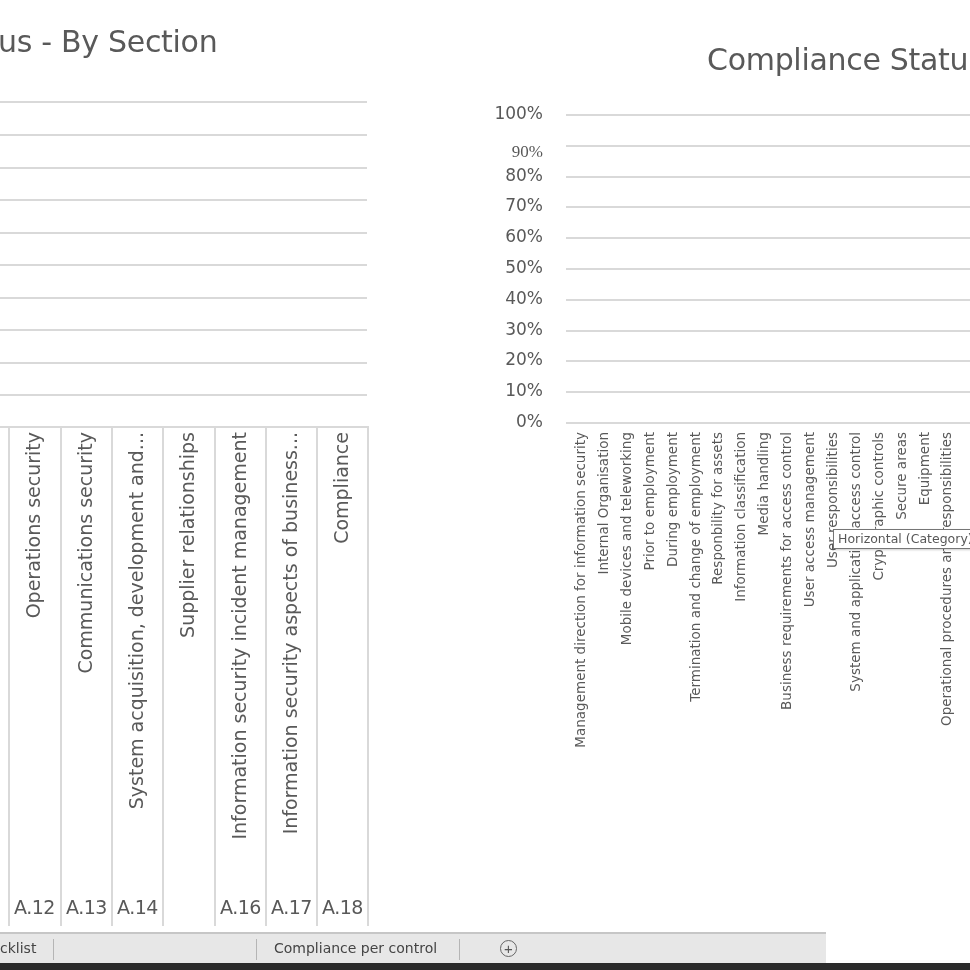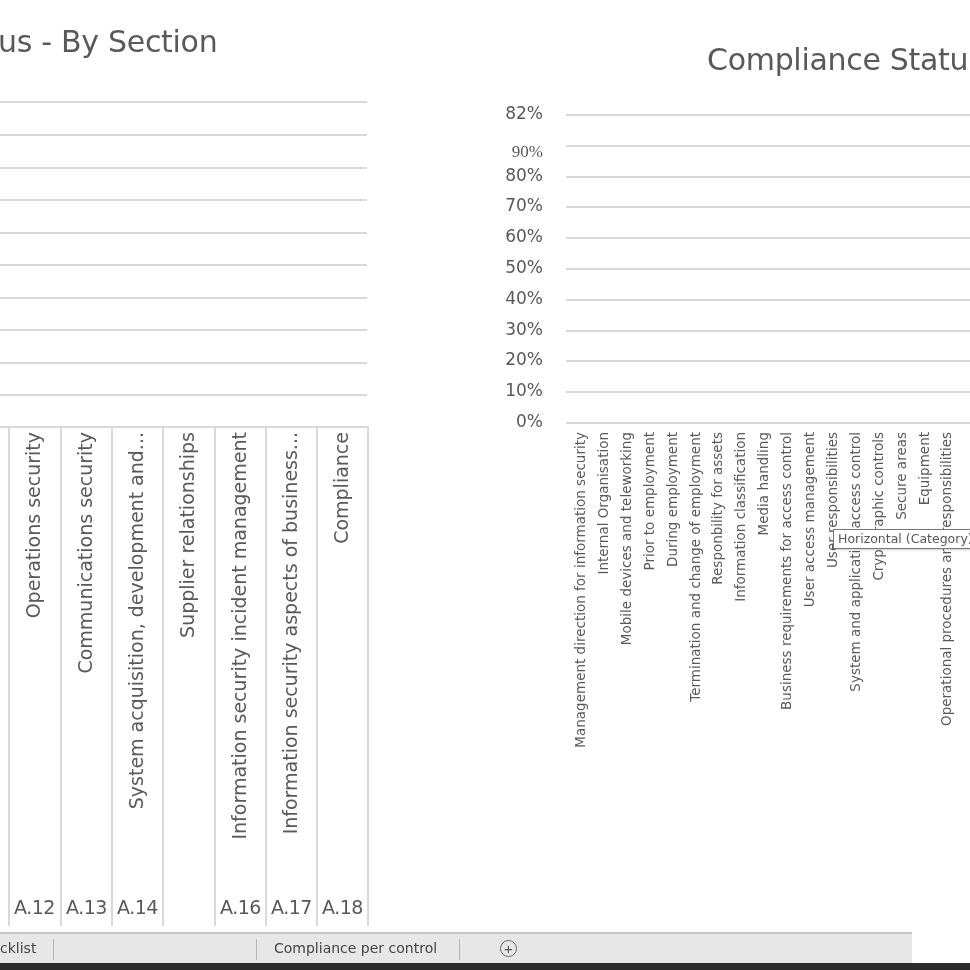--- a/index.html
+++ b/index.html
@@ -21,21 +21,21 @@
     }
     .section-code { position: absolute; font-size: 19px; color: #595959; text-align: center; width: 51px; font-family: "DejaVu Sans", sans-serif; letter-spacing: -0.5px; }
     .tooltip {
       position: absolute; left: 833px; top: 529px; height: 18px;
       background: #fff; border: 1px solid #767676; font-size: 12.5px;
       color: #575757; padding: 0 4px; line-height: 18px; white-space: nowrap;
       font-family: "DejaVu Sans", sans-serif;
       box-shadow: 1px 1px 2px rgba(0,0,0,0.2);
     }
     .tabbar {
-      position: absolute; left: 0; top: 932px; width: 912px; height: 31px;
+      position: absolute; left: 0; top: 932px; width: 826px; height: 31px;
       background: #e7e7e7; border-top: 2px solid #c6c6c6;
       font-size: 14px; color: #444;
     }
     .tab { position: absolute; top: 0; height: 31px; line-height: 29px; white-space: nowrap; font-family: "DejaVu Sans", sans-serif; }
     .tab-sep { position: absolute; top: 5px; width: 1px; height: 21px; background: #b5b5b5; }
     .add-sheet {
       position: absolute; left: 500px; top: 6px; width: 17px; height: 17px;
       border: 1px solid #666; border-radius: 50%; text-align: center;
       line-height: 16px; font-size: 15px; color: #555; box-sizing: border-box;
     }
@@ -84,21 +84,21 @@
         <div class="rot-label" style="font-size: 19px; left: 279px; top: 432px; transform: translate(0px, 0px) rotate(-90deg) translate(-100%, 0px);">Information security aspects of business...</div>
         <div class="section-code" style="left: 266px; top: 896px;">A.17</div>
         <div class="rot-label" style="font-size: 19px; left: 330px; top: 432px; transform: translate(0px, 0px) rotate(-90deg) translate(-100%, 0px);">Compliance</div>
         <div class="section-code" style="left: 317px; top: 896px;">A.18</div>
       </div>
   </div>
 
   <div>
     <div class="chart-title" style="left:707px; top:42px;">Compliance Statu</div>
     <div id="right-yticks">
-        <div class="ytick" style="left: 483px; top: 103px;">82%</div>
+        <div class="ytick" style="left: 483px; top: 103px;">100%</div>
         <div class="ytick" style="left: 483px; top: 142px; font-family: Liberation Serif, serif;">90%</div>
         <div class="ytick" style="left: 483px; top: 164.6px;">80%</div>
         <div class="ytick" style="left: 483px; top: 195.4px;">70%</div>
         <div class="ytick" style="left: 483px; top: 226.2px;">60%</div>
         <div class="ytick" style="left: 483px; top: 257px;">50%</div>
         <div class="ytick" style="left: 483px; top: 287.8px;">40%</div>
         <div class="ytick" style="left: 483px; top: 318.6px;">30%</div>
         <div class="ytick" style="left: 483px; top: 349.4px;">20%</div>
         <div class="ytick" style="left: 483px; top: 380.2px;">10%</div>
         <div class="ytick" style="left: 483px; top: 411px;">0%</div>

